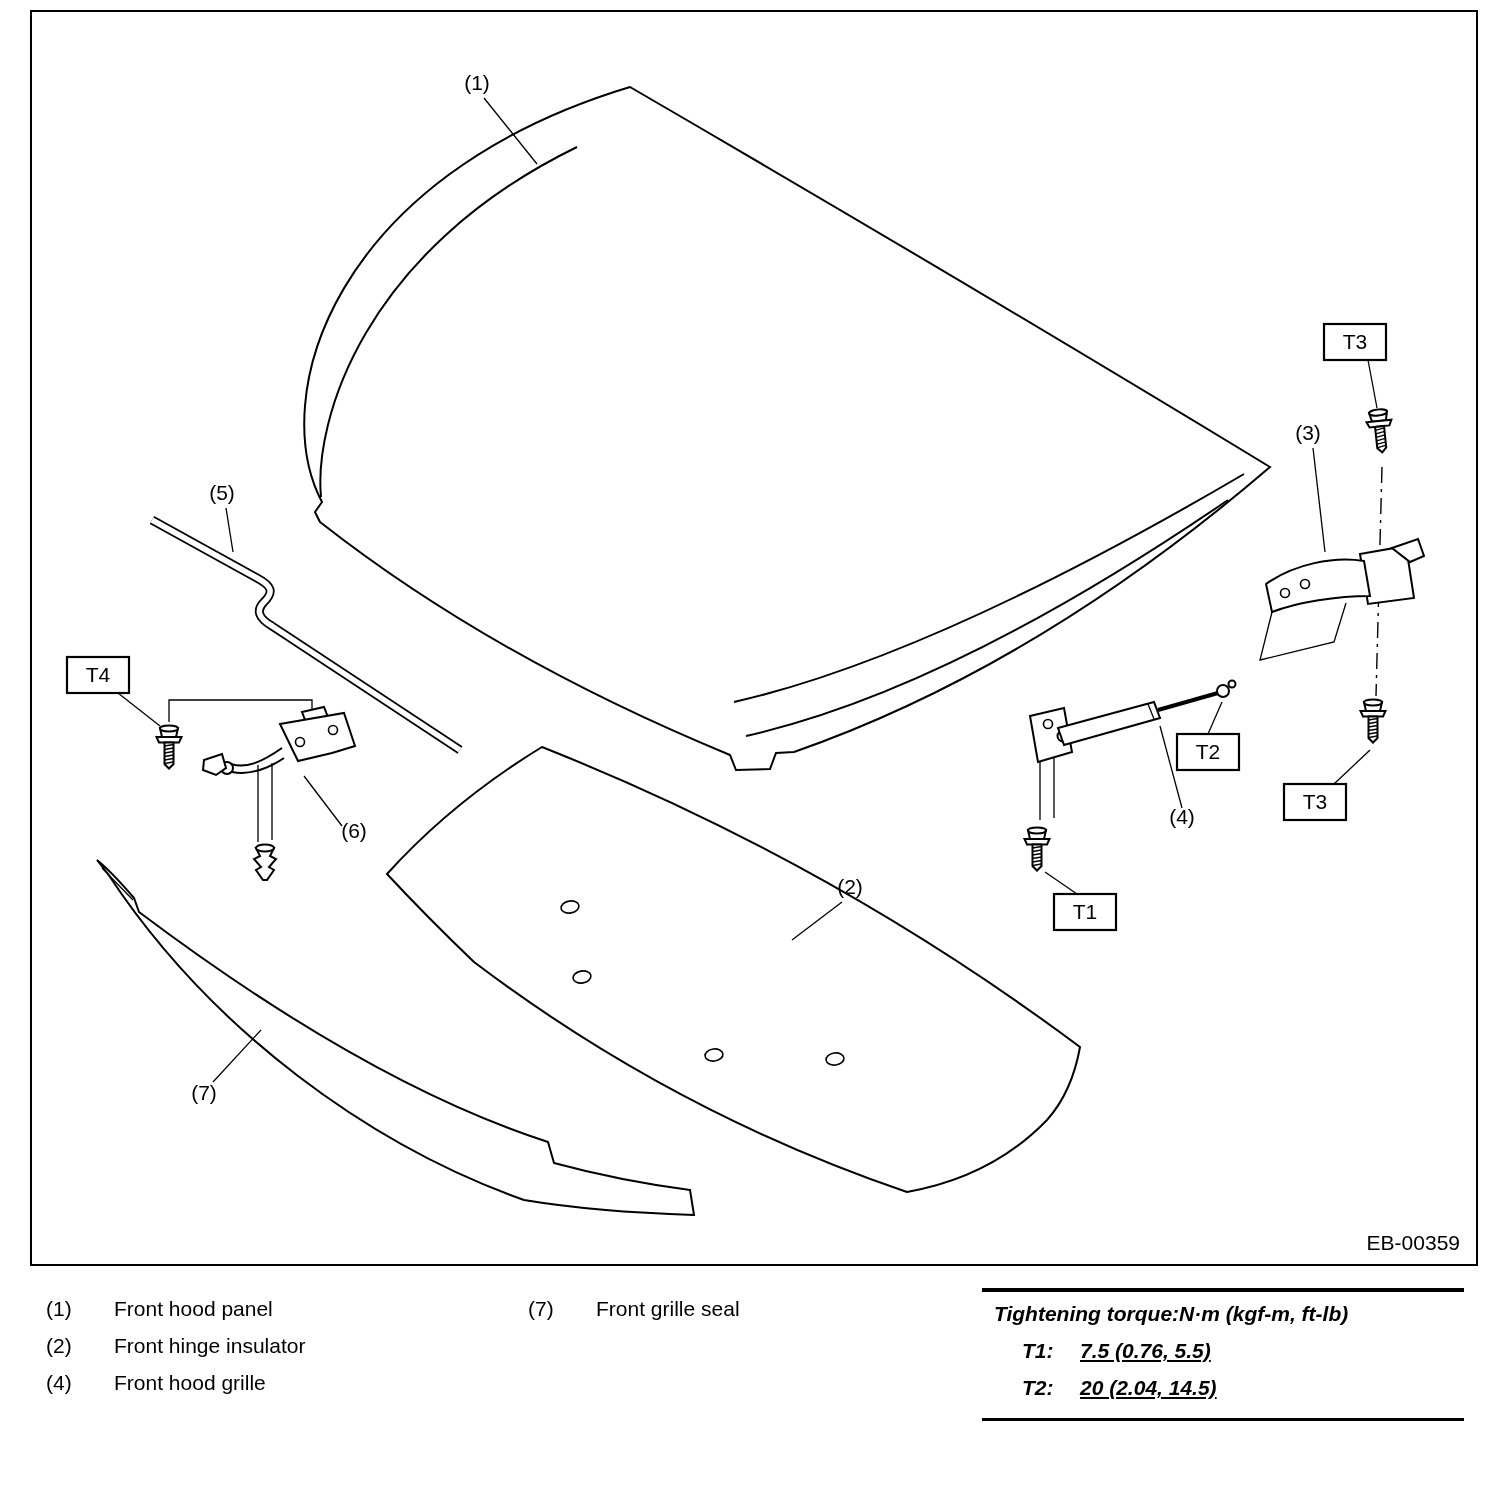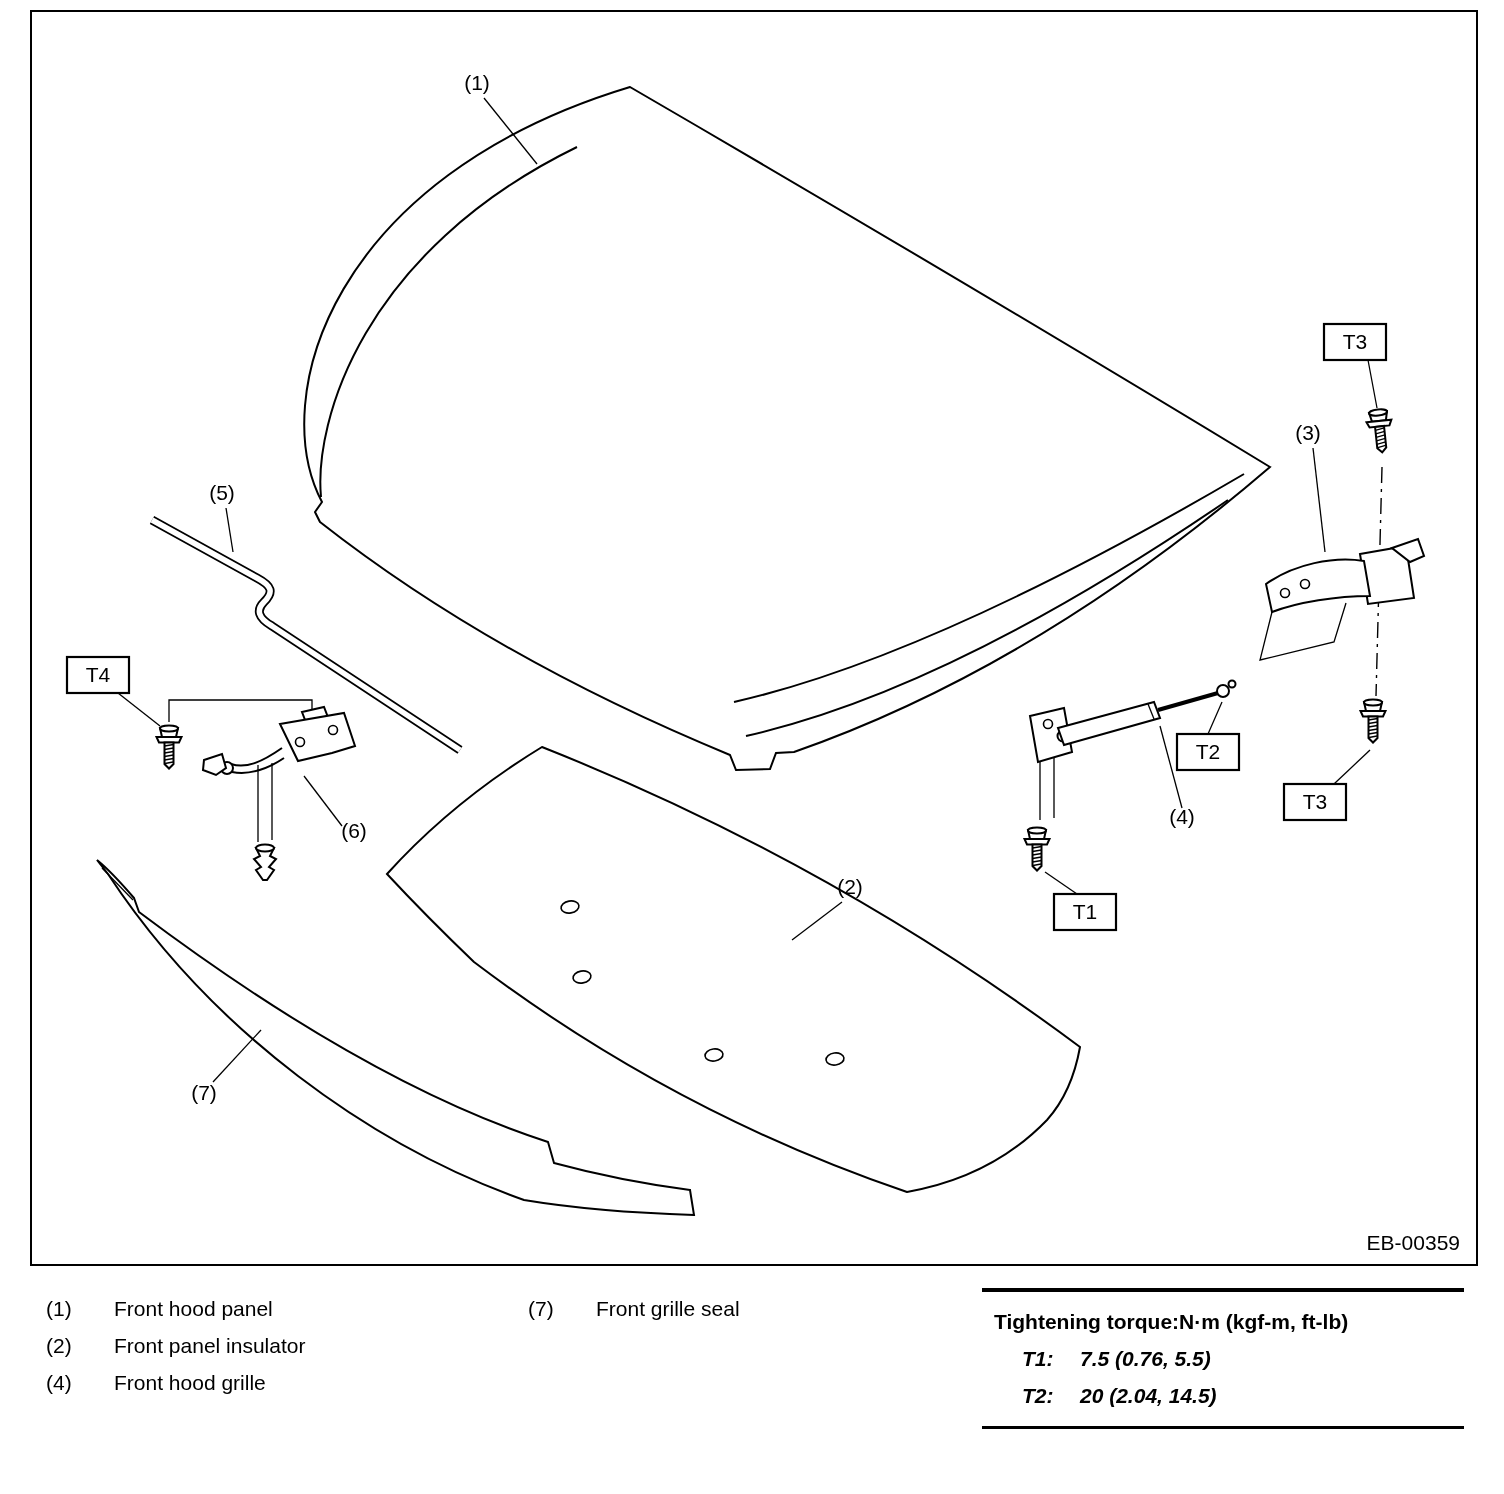--- a/index.html
+++ b/index.html
@@ -28,22 +28,22 @@
   .lcol-1 { left:16px; }
   .lcol-2 { left:498px; }
   .lrow { height:37px; line-height:26px; white-space:nowrap; }
   .lnum { display:inline-block; width:68px; }
 
   .torque {
     position:absolute; left:952px; top:0; width:482px;
     border-top:4px solid #000; border-bottom:3px solid #000;
     padding:8px 0 12px 0; box-sizing:border-box;
   }
-  .torque-title { font-weight:bold; margin:10px 0 6px 12px; }
-  .trow { font-weight:bold; font-style:italic; line-height:37px; padding-left:40px; white-space:nowrap; }
+  .torque-title { font-weight:bold; font-style:italic; margin:2px 0 6px 12px; }
+  .trow { font-weight:bold; font-style:italic; line-height:37px; padding-left:40px; white-space:nowrap;text-decoration:underline; }
   .ttag { display:inline-block; width:58px; }
 </style>
 </head>
 <body>
 
 <div class="page">
 
   <div class="frame">
     <svg width="1444" height="1252" viewBox="0 0 1444 1252">
 
@@ -185,21 +185,21 @@
     </svg>
   </div>
 
   <div class="legend">
 
     <div class="lcol lcol-1">
       <div class="lrow">
         <span class="lnum">(1)</span><span>Front hood panel</span>
       </div>
       <div class="lrow">
-        <span class="lnum">(2)</span><span>Front panel insulator</span>
+        <span class="lnum">(2)</span><span>Front hinge insulator</span>
       </div>
       <div class="lrow">
         <span class="lnum">(4)</span><span>Front hood grille</span>
       </div>
     </div>
 
     <div class="lcol lcol-2">
       <div class="lrow">
         <span class="lnum">(7)</span><span>Front grille seal</span>
       </div>

